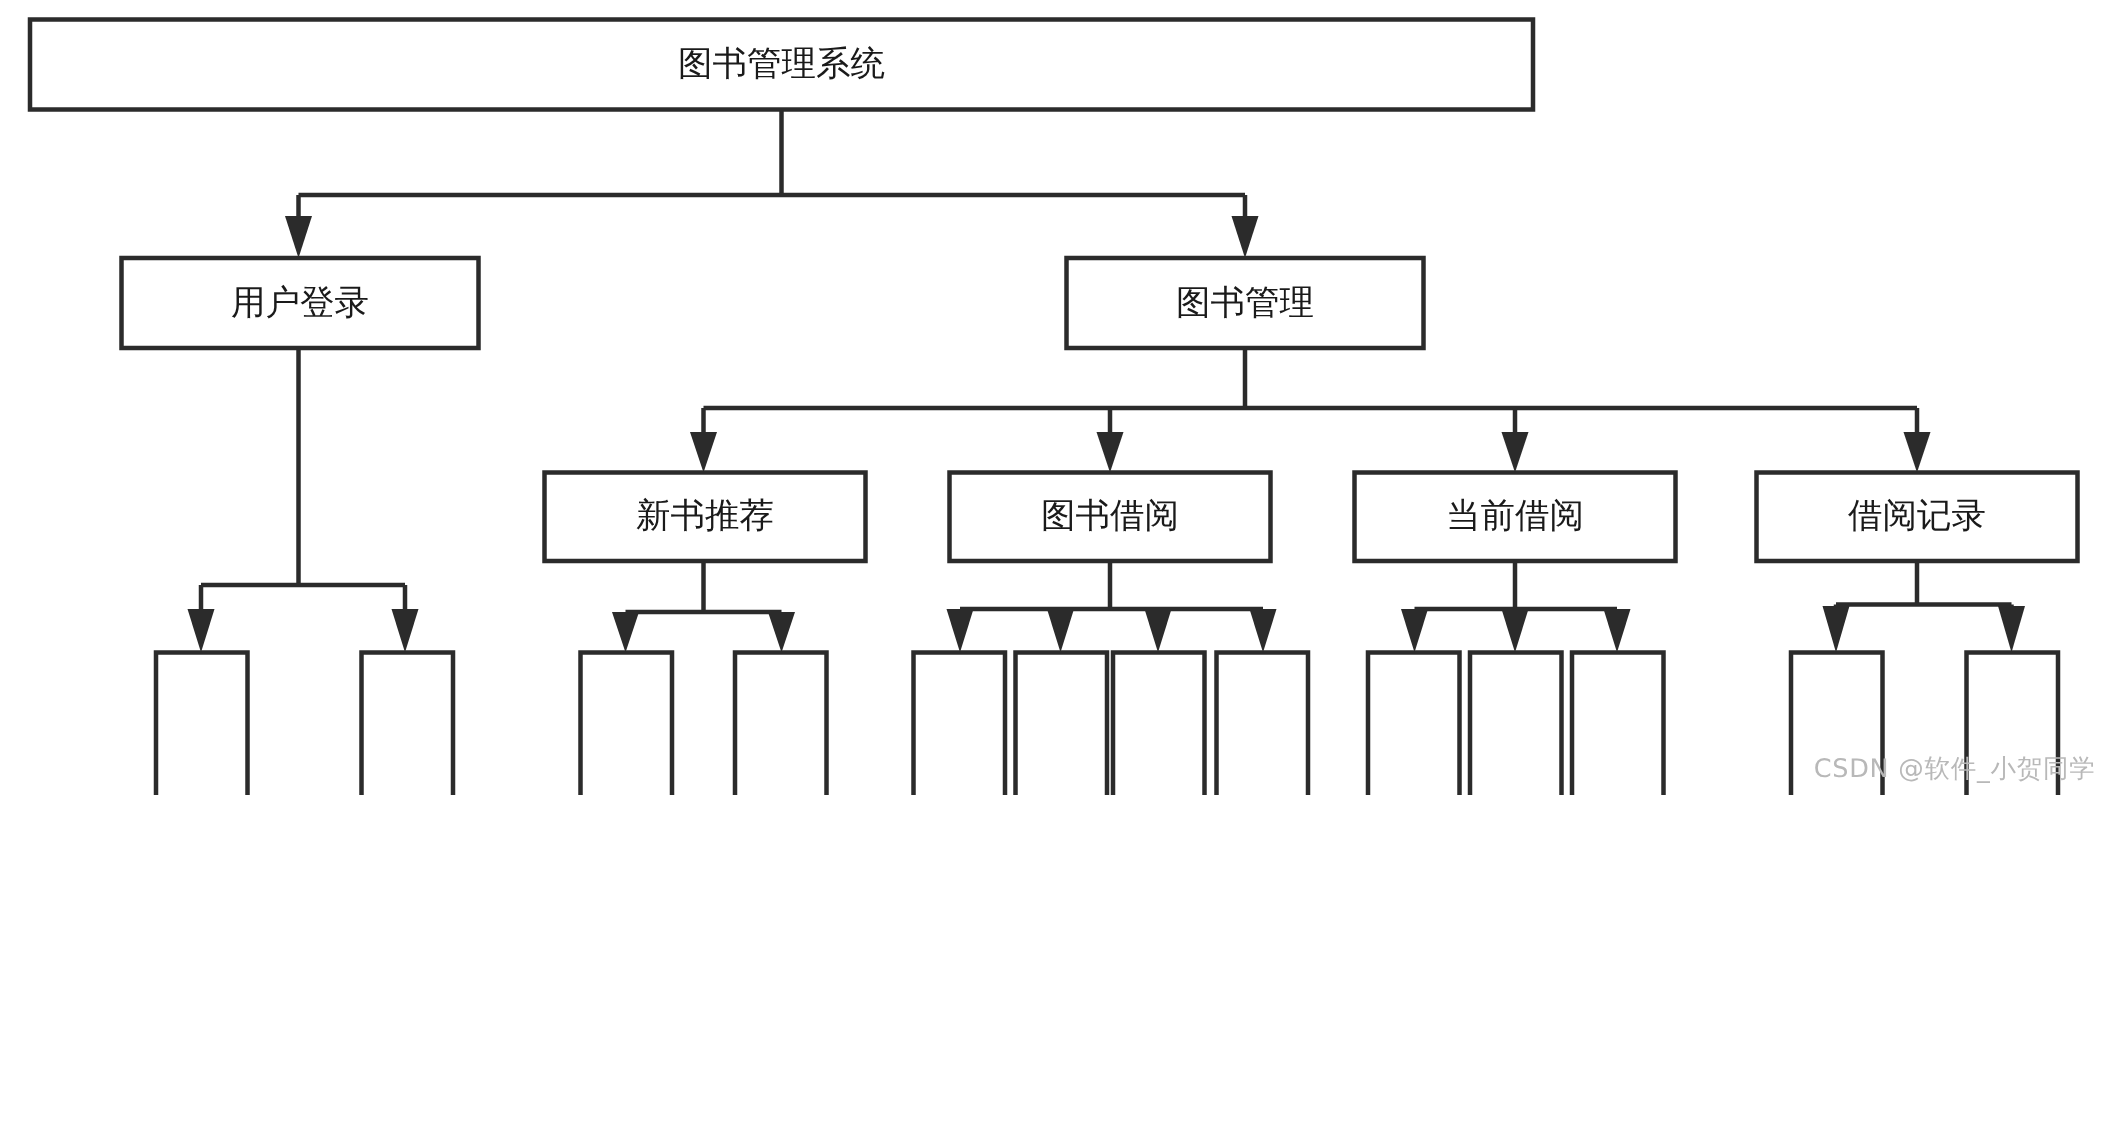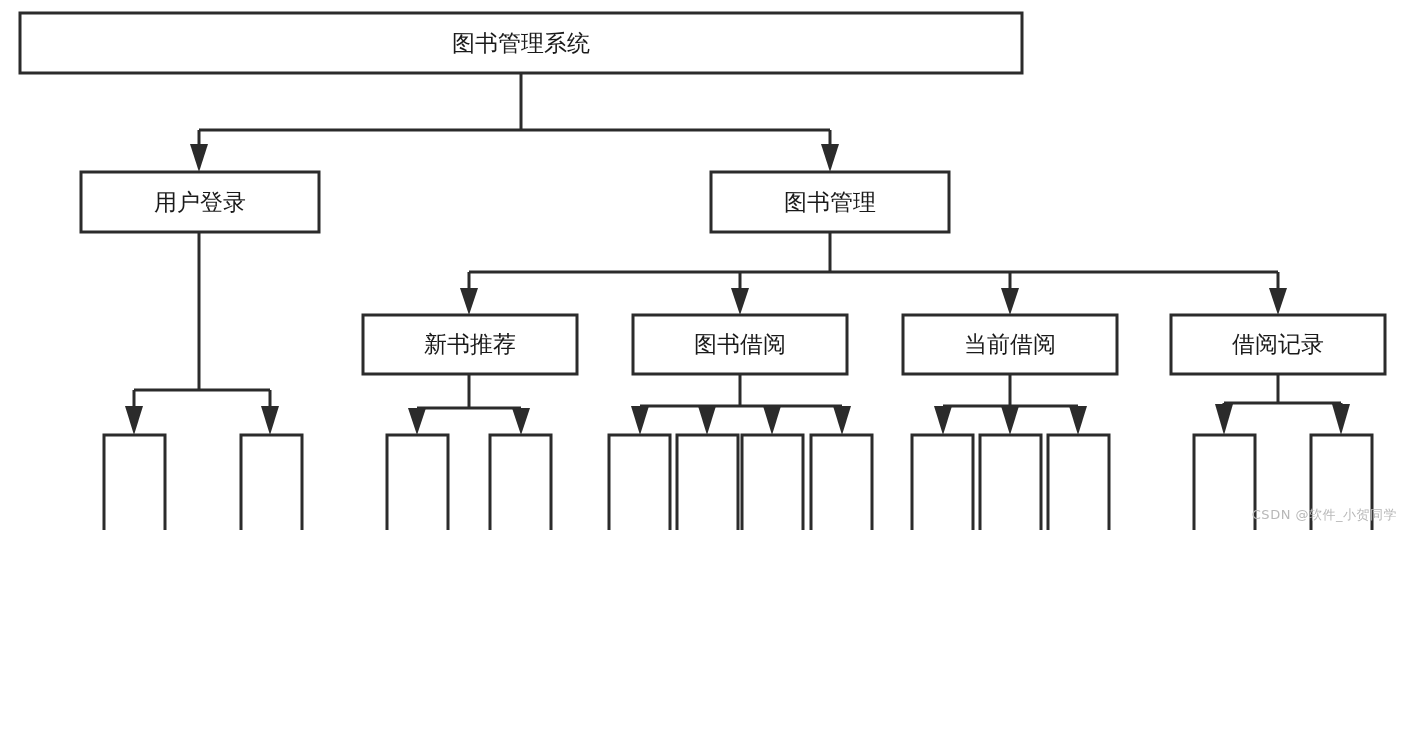--- a/index.html
+++ b/index.html
@@ -58,21 +58,21 @@
     letter-spacing: 1px;
     color: #1a1a1a;
     white-space: nowrap;
     pointer-events: none;
   }
   .watermark {
     position: absolute;
     right: 8px;
     bottom: 6px;
     font-family: "DejaVu Sans", "Liberation Sans", sans-serif;
-    font-size: 13px;
+    font-size: 17px;
     color: #b8b8b8;
     letter-spacing: 0.5px;
     white-space: nowrap;
   }
 </style>
 </head>
 <body>
 
 <div id="diagram-root">
 

